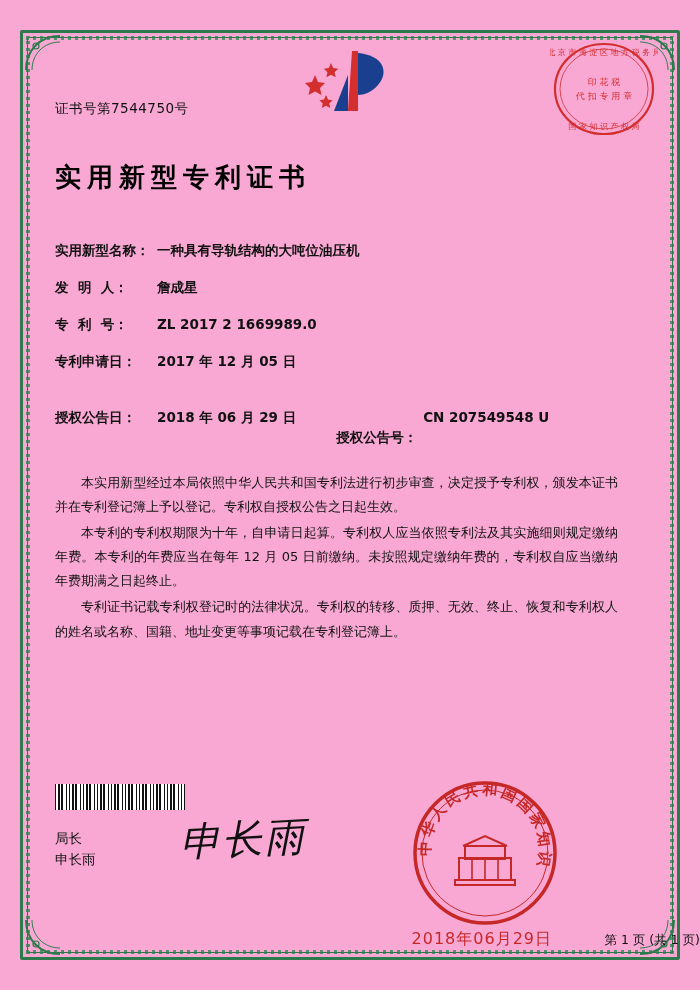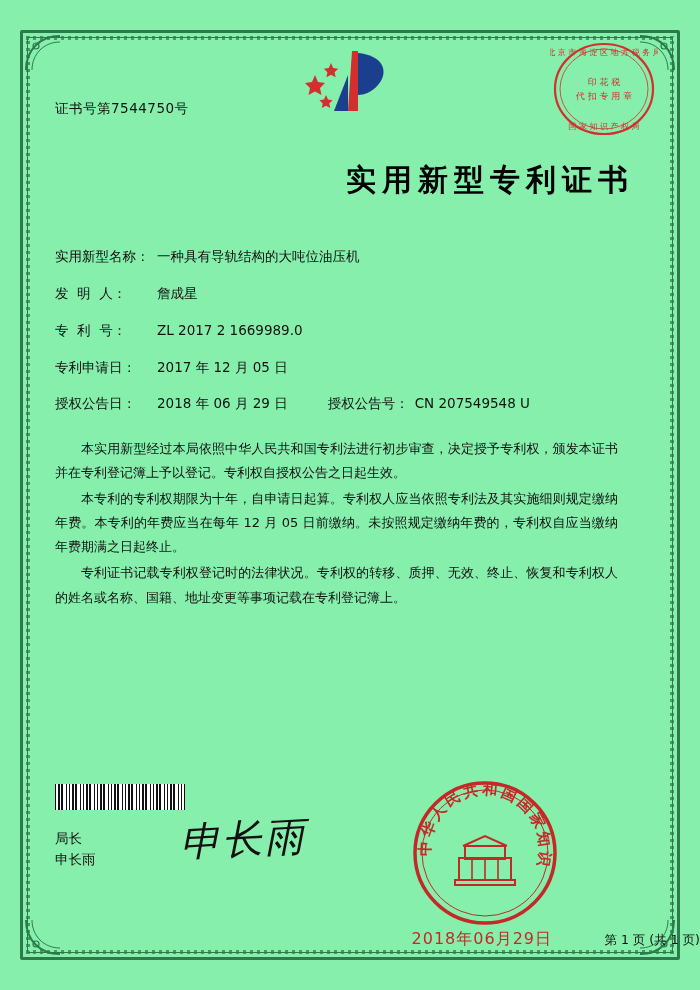--- a/index.html
+++ b/index.html
@@ -12,21 +12,21 @@
     height: 990px;
     font-family: "DejaVu Sans", "Liberation Sans", sans-serif;
     color: #111;
     position: relative;
     overflow: hidden;
   }
 
   .page {
     position: absolute;
     inset: 0;
-    background: #86efac;
+    background: #f9a8d4;
   }
 
   
   .border-outer {
     position: absolute;
     left: 20px; top: 30px; right: 20px; bottom: 30px;
     border: 3px solid #2c7a4b;
     border-radius: 2px;
   }
   .border-inner {
@@ -87,52 +87,54 @@
   
   .stamp-top {
     position: absolute;
     right: 42px;
     top: 35px;
     width: 108px;
     height: 108px;
   }
 
   .doc-title {
-    text-align: right;
+    text-align: left;
     font-family: "DejaVu Serif", "Liberation Serif", serif;
     font-weight: bold;
-    font-size: 30px;
+    font-size: 26px;
     letter-spacing: 6px;
     margin-top: 42px;
     color: #000;
   }
 
   .fields {
     margin-top: 48px;
     font-size: 13.5px;
     line-height: 1.1;
   }
   .field-row {
     display: flex;
     align-items: center;
     margin-bottom: 22px;
+    font-weight: bold;
   }
   .field-label {
     width: 96px;
     flex: 0 0 96px;
     white-space: pre;
   }
   .field-sep { width: 6px; flex: 0 0 6px; }
   .field-value { flex: 1 1 auto; }
   .field-value .line2 { display: block; margin-top: 7px; padding-left: 18px; }
 
   .field-row.two-col .right-label {
     flex: 0 0 auto;
     margin-left: 40px;
     white-space: pre;
+    margin-top: 40px;
   }
 
   
   .body-text {
     margin-top: 26px;
     font-size: 13px;
     line-height: 1.85;
     text-align: justify;
   }
   .body-text p {

